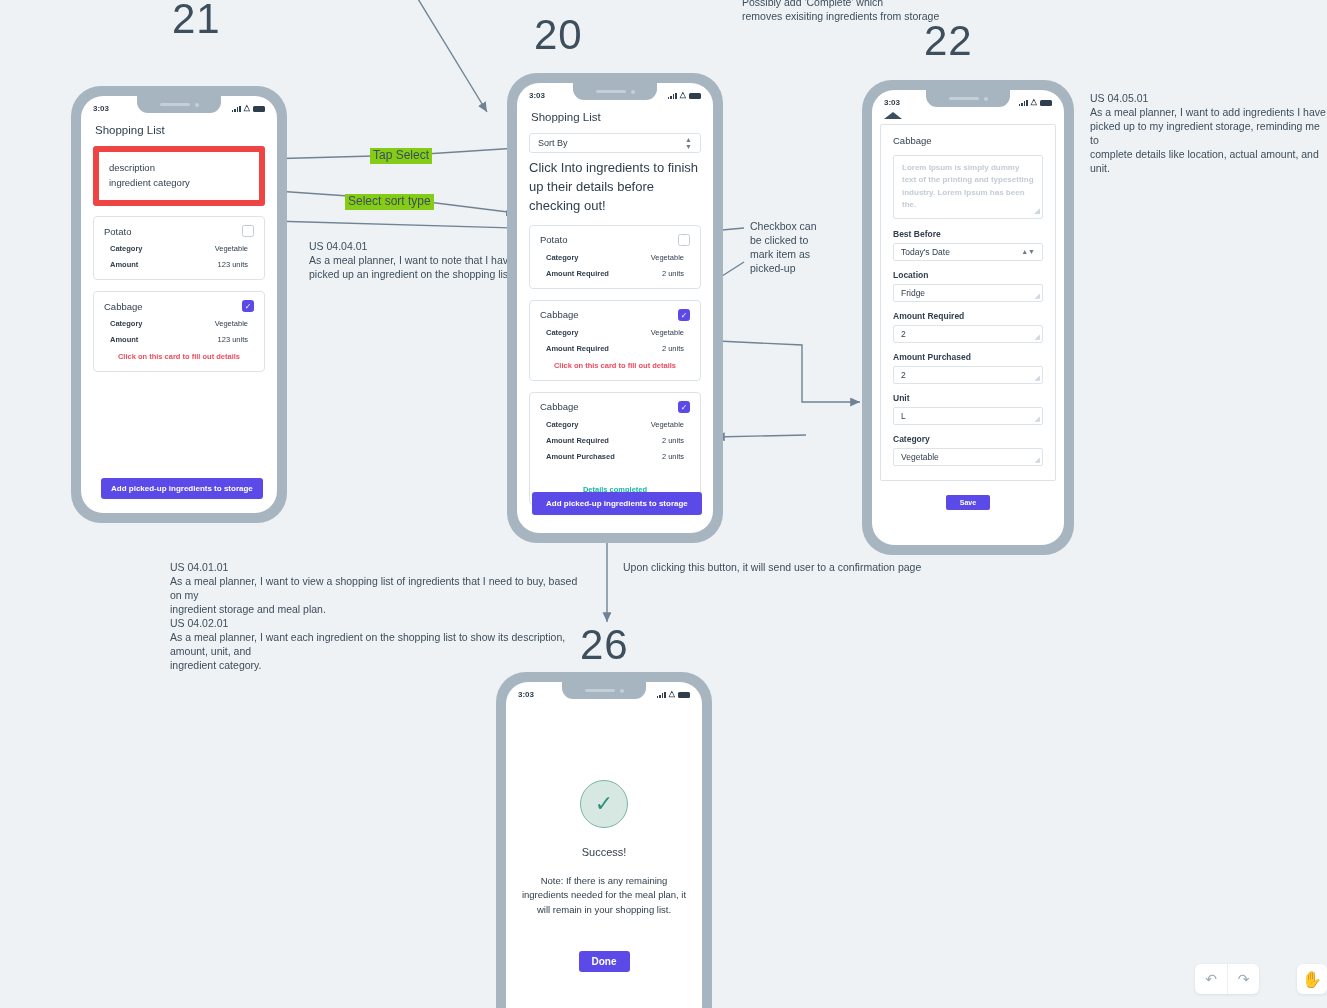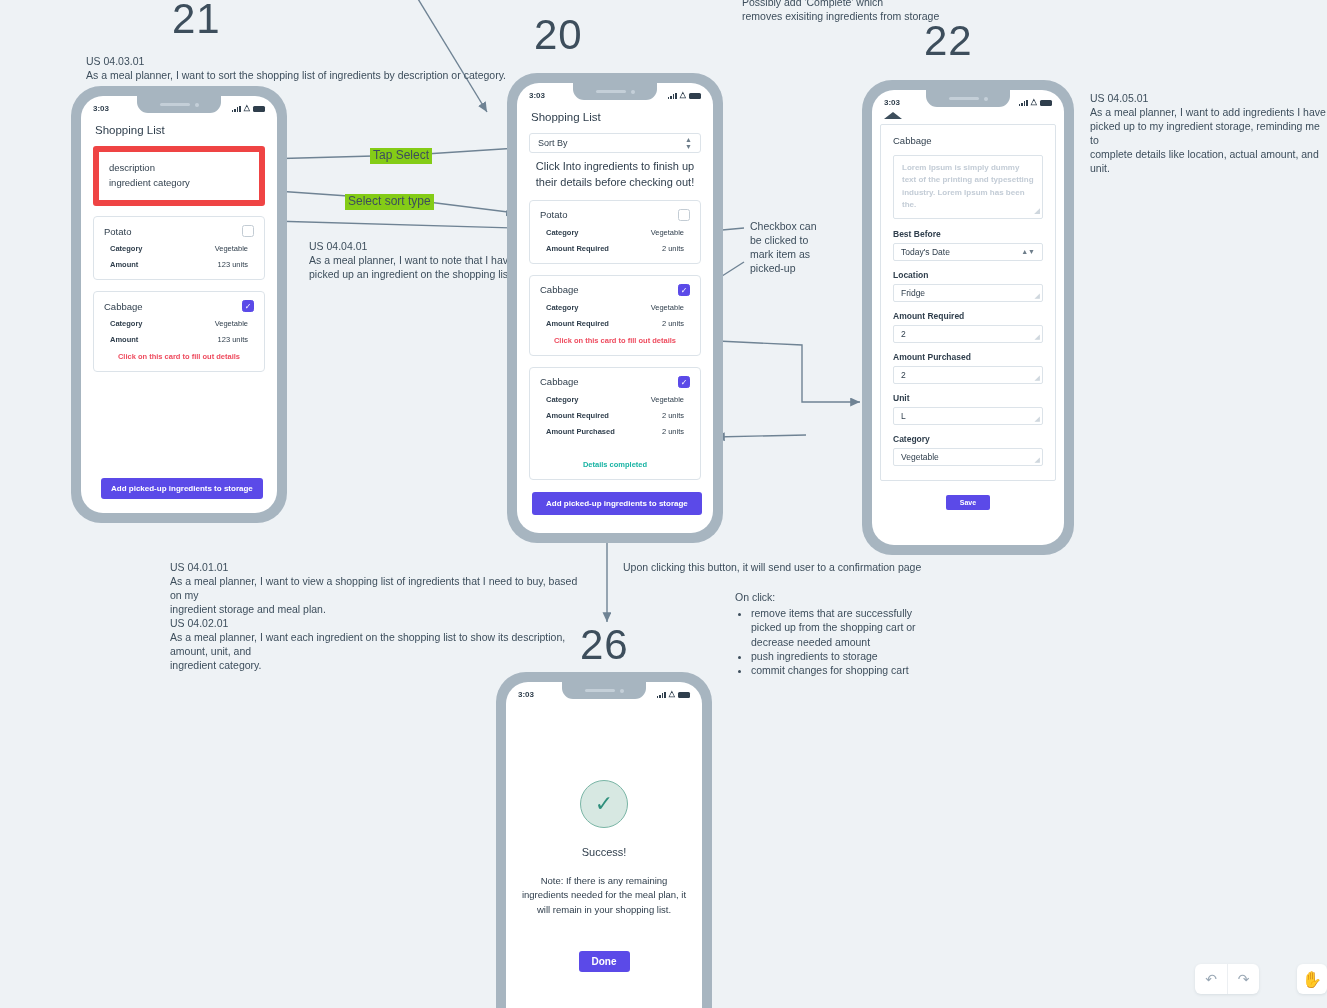--- a/index.html
+++ b/index.html
@@ -122,21 +122,21 @@
   }
   .selectbox .arrows { font-size: 7px; color: #6d7d8a; line-height: 1; }
 
   .sortpanel {
     border: 6px solid #ef4444; border-radius: 3px; background: #fff;
     padding: 8px 10px 10px;
     margin-bottom: 10px;
   }
   .sortpanel div { font-size: 9.5px; color: #2f3e4c; padding: 2px 0; }
 
-  .hint { text-align: center; font-size: 11px; line-height: 1.45; color: #2f3e4c; margin: 3px 0 9px; }
+  .hint { font-size: 13px; line-height: 1.45; color: #2f3e4c; margin: 3px 0 9px; }
 
   .primary-btn {
     background: #5b4ae8; color: #fff; border: none; border-radius: 3px;
     font-size: 8px; font-weight: bold; padding: 6px 10px;
     font-family: "Liberation Sans", sans-serif;
     display: block;
     text-align: center;
   }
 
   
@@ -238,22 +238,20 @@
     </g>
   </svg>
 
   <div class="frame-num" style="left:172px; top:-2px;">21</div>
   <div class="frame-num" style="left:534px; top:14px;">20</div>
   <div class="frame-num" style="left:924px; top:20px;">22</div>
   <div class="frame-num" style="left:580px; top:624px;">26</div>
 
   <div class="anno" style="left:742px; top:-4px; width:230px;">Possibly add 'Complete' which
 removes exisiting ingredients from storage</div>
-  <div class="anno" style="left:86px; top:55px; width:470px;">US 04.03.01
-As a meal planner, I want to sort the shopping list of ingredients by description or  category.</div>
   <div class="anno" style="left:309px; top:240px; width:230px;">US 04.04.01
 As a meal planner, I want to note that I have
 picked up an ingredient on the shopping list.</div>
   <div class="anno" style="left:170px; top:561px; width:420px;">US 04.01.01
 As a meal planner, I want to view a shopping list of ingredients that I need to buy, based on my
 ingredient storage and meal plan.
 US 04.02.01
 As a meal planner, I want each ingredient on the shopping list to show its description, amount, unit, and
 ingredient category.</div>
   <div class="anno" style="left:1090px; top:92px; width:240px;">US 04.05.01
@@ -262,28 +260,20 @@
  complete details like location, actual amount, and unit.</div>
 
   <div class="anno-label" style="left:370px; top:148px;">Tap Select</div>
   <div class="anno-label" style="left:345px; top:194px;">Select sort type</div>
   <div class="anno" style="left:750px; top:220px; width:80px;">Checkbox can
 be clicked to
 mark item as
 picked-up</div>
   <div class="anno" style="left:623px; top:561px; width:300px;">Upon clicking this button, it will send user to a confirmation page</div>
 
-  <div class="anno-list" style="left:735px; top:590px; width:200px;">
-    <div>On click:</div>
-    <ul>
-      <li>remove items that are successfully picked up from the shopping cart or decrease needed amount</li>
-      <li>push ingredients to storage</li>
-      <li>commit changes for shopping cart</li>
-    </ul>
-  </div>
 
   <div class="phone" style="left:71px; top:86px; width:216px; height:437px;">
     <div class="phone-screen">
       <div class="notch">
         <span class="speaker"></span>
         <span class="cam"></span>
       </div>
       <div class="status-bar">
         <span>3:03</span>
         <span class="status-right">

